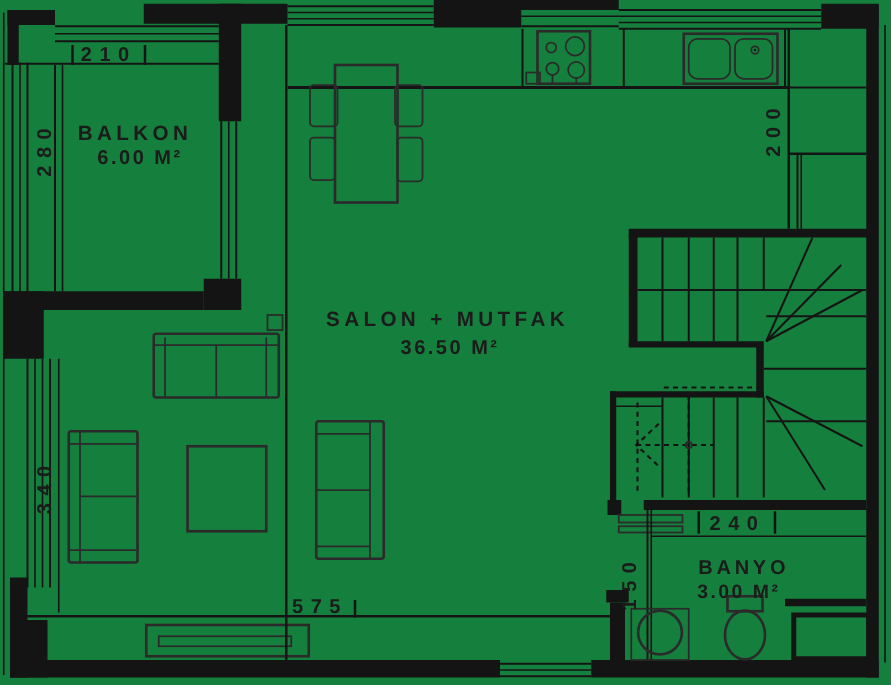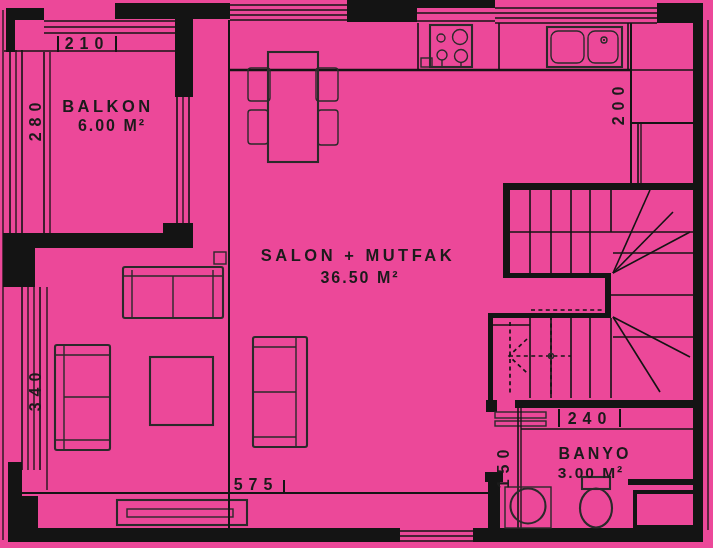--- a/index.html
+++ b/index.html
@@ -1,16 +1,16 @@
 <!DOCTYPE html>
 <html><head>
 <meta charset="utf-8">
 <style>
   html,body{margin:0;padding:0;background:#e8e8e8;}
-  .page{width:713px;height:548px;background:#ec4899;position:relative;overflow:hidden;
+  .page{width:713px;height:548px;background:#15803d;position:relative;overflow:hidden;
         font-family:"Liberation Sans",sans-serif;text-align:center;}
   svg{display:block;}
   
   .w{fill:#141414;stroke:none;}
   
   .ln{stroke:#141414;fill:none;stroke-linecap:butt;}
   .t25{stroke-width:2.5;}
   .t2{stroke-width:2;}
   .t16{stroke-width:1.6;}
   .t13{stroke-width:1.3;}

